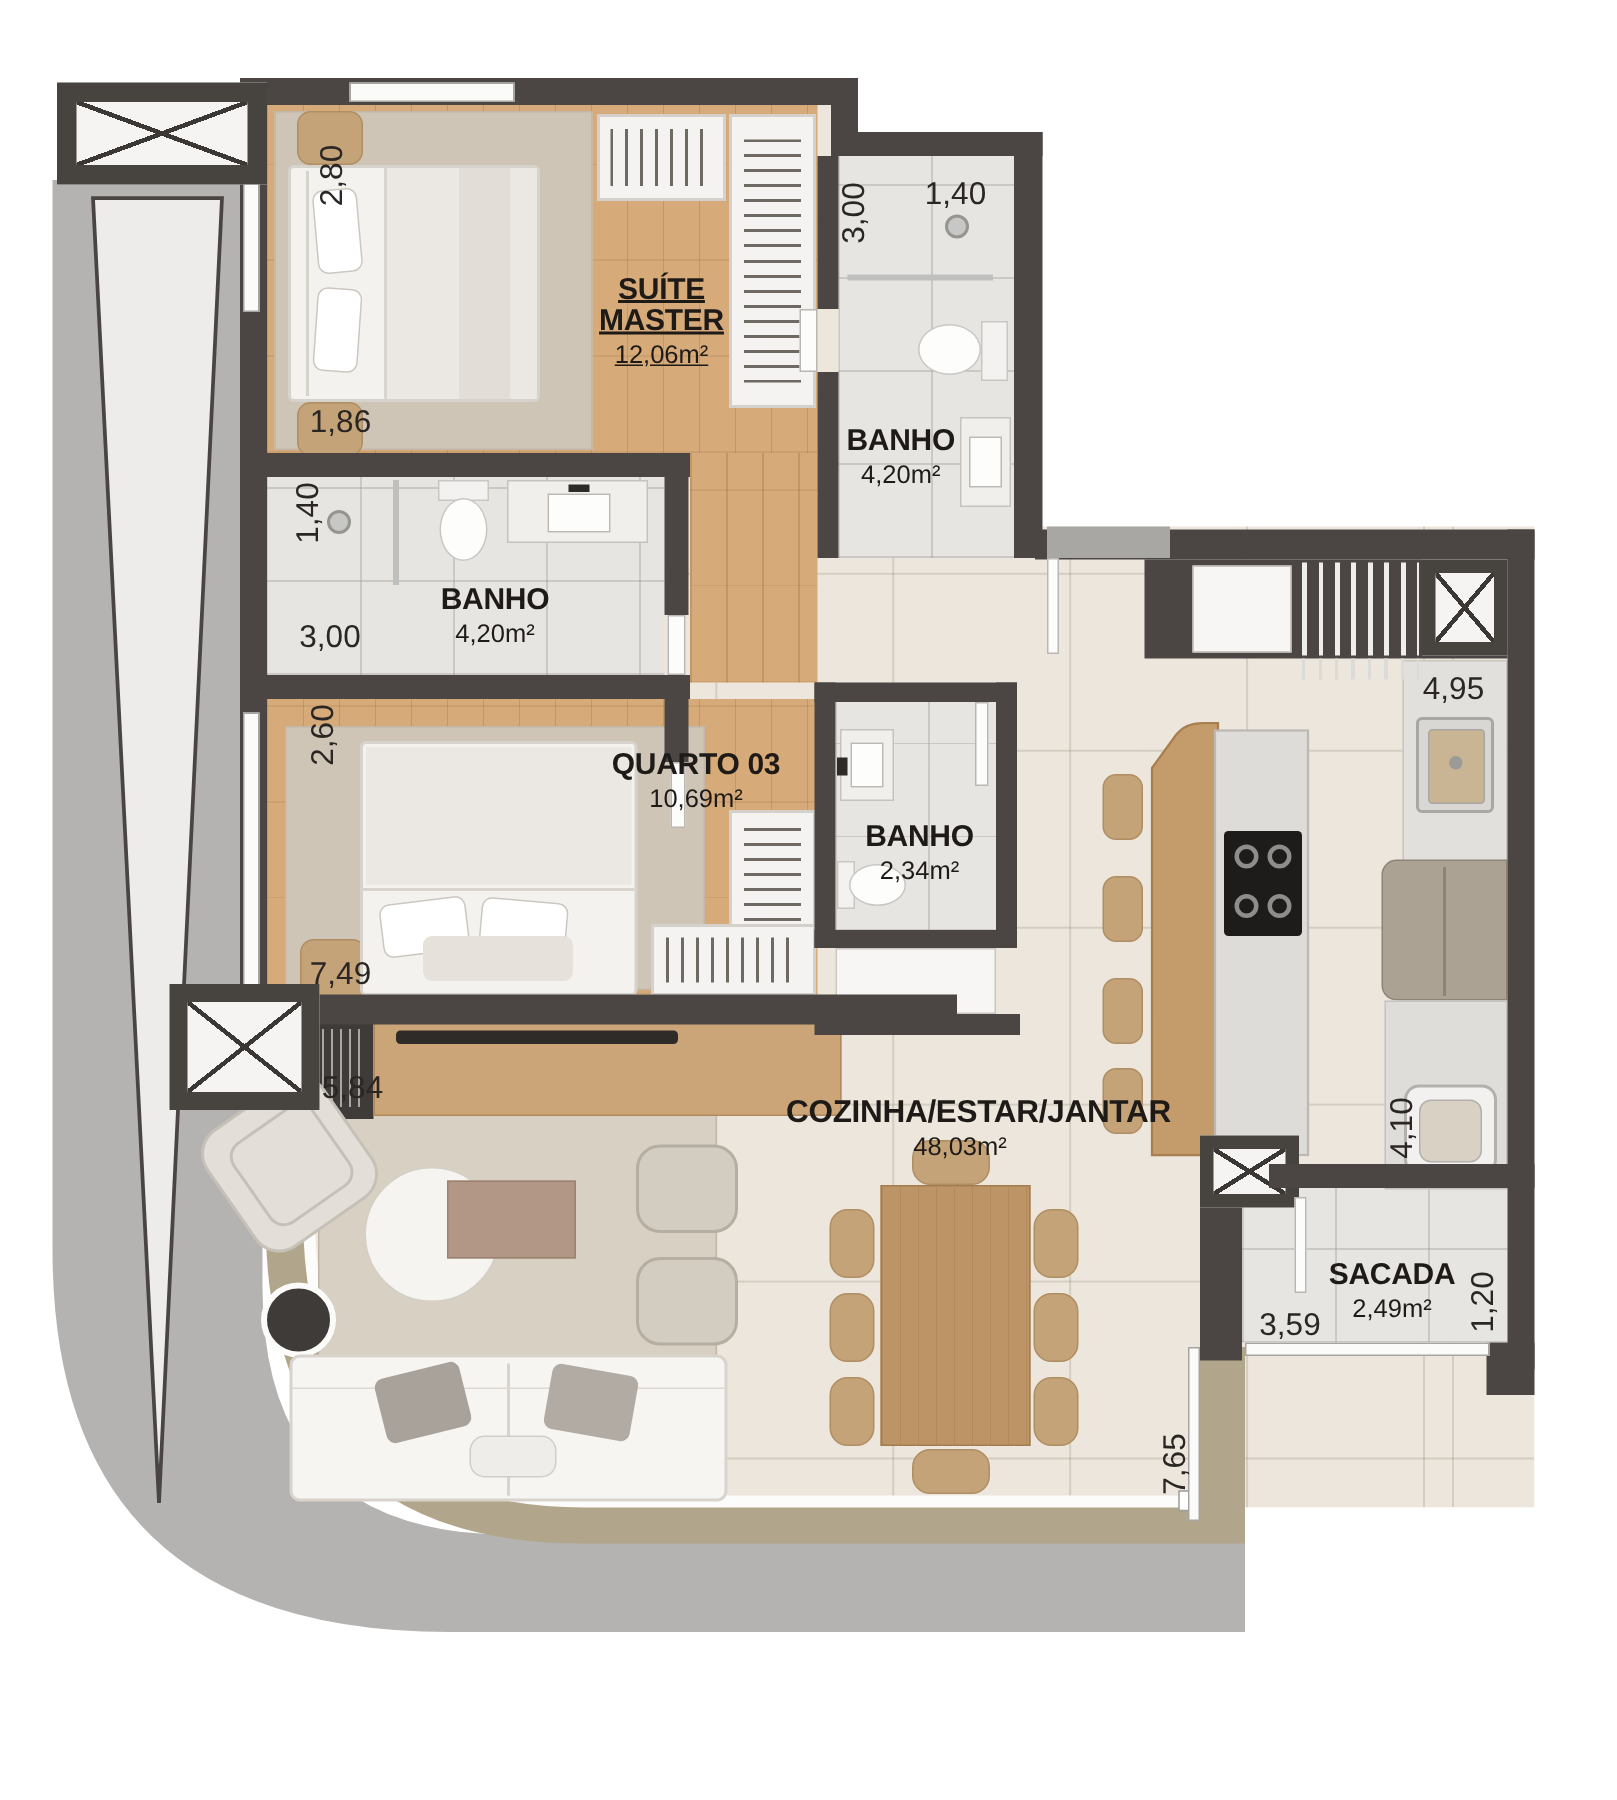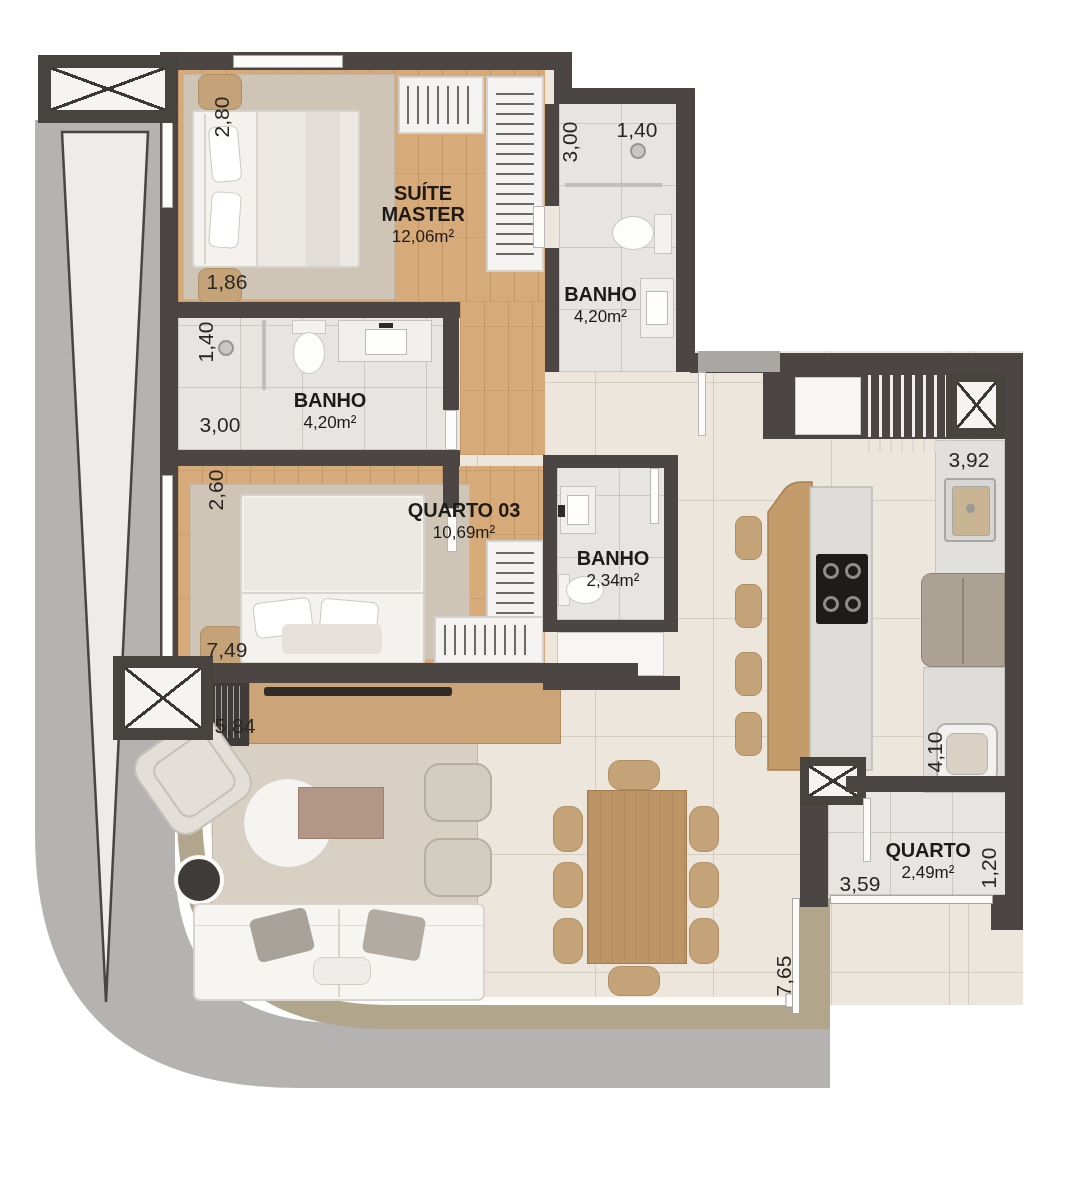--- a/index.html
+++ b/index.html
@@ -241,53 +241,57 @@
   <div class="win" style="left:830px;top:895px;width:163px;height:9px;"></div>
   <div class="leaf" style="left:863px;top:798px;width:8px;height:64px;"></div>
 
   <div class="win" style="left:233px;top:55px;width:110px;height:13px;"></div>
   <div class="win" style="left:162px;top:98px;width:11px;height:110px;"></div>
   <div class="win" style="left:162px;top:475px;width:11px;height:185px;"></div>
 
   <div class="xbox" style="left:38px;top:55px;width:140px;height:68px;border-width:13px;"></div>
   <div class="xbox" style="left:113px;top:656px;width:100px;height:84px;border-width:12px;"></div>
 
-  <div class="room-label" style="left:364px;top:183px;width:118px;">
+  <div class="room-label" style="left:382px;top:183px;width:118px;text-decoration:underline;">
     <div class="rname">SUÍTE MASTER</div>
     <div class="rarea">12,06m²</div>
   </div>
   <div class="room-label" style="left:553px;top:284px;width:95px;">
     <div class="rname">BANHO</div>
     <div class="rarea">4,20m²</div>
   </div>
   <div class="room-label" style="left:280px;top:390px;width:100px;">
     <div class="rname">BANHO</div>
     <div class="rarea">4,20m²</div>
   </div>
   <div class="room-label" style="left:405px;top:500px;width:118px;">
     <div class="rname">QUARTO 03</div>
     <div class="rarea">10,69m²</div>
   </div>
   <div class="room-label" style="left:568px;top:548px;width:90px;">
     <div class="rname">BANHO</div>
     <div class="rarea">2,34m²</div>
   </div>
+  <div class="room-label cozinha-label" style="left:524px;top:731px;width:232px;">
+    <div class="rname">COZINHA/ESTAR/JANTAR</div>
+    <div class="rarea">48,03m²</div>
+  </div>
   <div class="room-label" style="left:878px;top:840px;width:100px;">
-    <div class="rname">QUARTO</div>
+    <div class="rname">SACADA</div>
     <div class="rarea">2,49m²</div>
   </div>
 
   <div class="dim rot" style="left:200px;top:105px;width:44px;">2,80</div>
   <div class="dim" style="left:203px;top:270px;width:48px;">1,86</div>
   <div class="dim rot" style="left:548px;top:130px;width:44px;">3,00</div>
   <div class="dim" style="left:613px;top:118px;width:48px;">1,40</div>
   <div class="dim rot" style="left:184px;top:330px;width:44px;">1,40</div>
   <div class="dim" style="left:196px;top:413px;width:48px;">3,00</div>
   <div class="dim rot" style="left:194px;top:478px;width:44px;">2,60</div>
   <div class="dim" style="left:203px;top:638px;width:48px;">7,49</div>
   <div class="dim" style="left:210px;top:714px;width:50px;">5,84</div>
-  <div class="dim" style="left:944px;top:448px;width:50px;">3,92</div>
+  <div class="dim" style="left:944px;top:448px;width:50px;">4,95</div>
   <div class="dim rot" style="left:912px;top:740px;width:46px;">4,10</div>
   <div class="dim" style="left:836px;top:872px;width:48px;">3,59</div>
   <div class="dim rot" style="left:966px;top:856px;width:46px;">1,20</div>
   <div class="dim rot" style="left:760px;top:964px;width:48px;">7,65</div>
 
 </div>
 
 </body></html>

